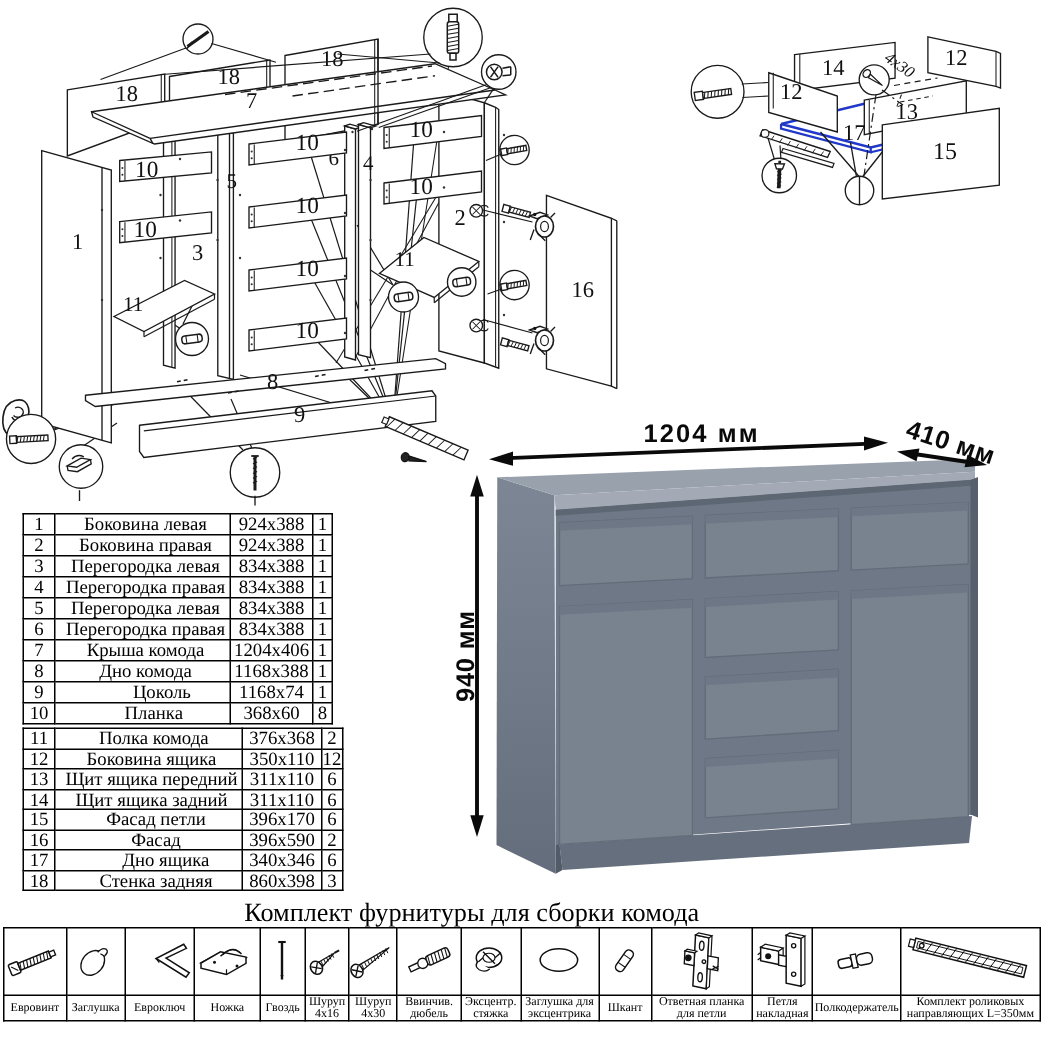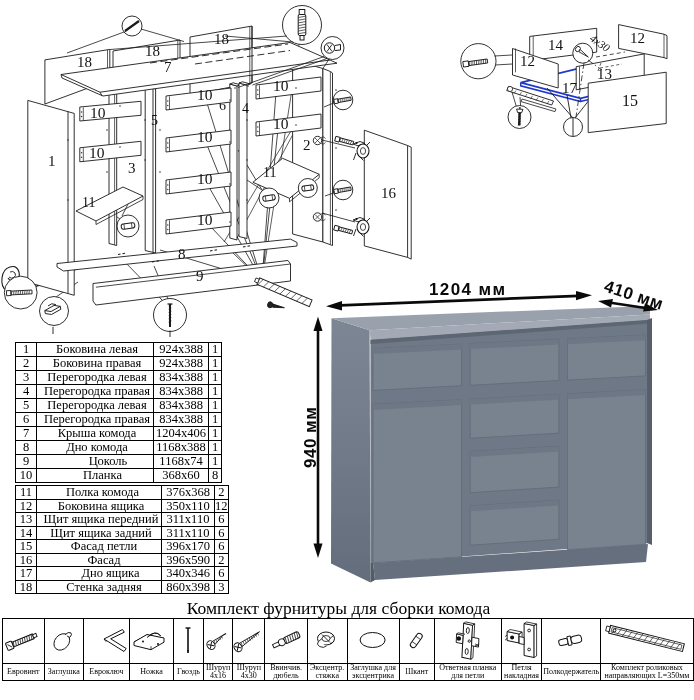--- a/index.html
+++ b/index.html
@@ -8,21 +8,21 @@
 #art{position:absolute;left:0;top:0;}
 table{border-collapse:collapse;table-layout:fixed;}
 td{border:1px solid #000;padding:0;font-family:"Liberation Serif",serif;
  white-space:nowrap;overflow:hidden;}
 .pt td{font-size:12.5px;line-height:1;}
 .pt .c{text-align:center;}
 .pt .n{padding-left:4px;text-align:center;}
 #t1{position:absolute;left:15px;top:342px;}
 #t2{position:absolute;left:15px;top:485px;}
 #title{position:absolute;left:0;top:598px;width:629px;text-align:center;
- font-size:17.5px;font-family:"Liberation Serif",serif;color:#000;margin-left:24px;}
+ font-size:17.5px;font-family:"Liberation Serif",serif;color:#000;}
 #hw{position:absolute;left:2px;top:618px;}
 #hw td{text-align:center;vertical-align:middle;}
 #hw .lab{font-size:8px;line-height:1.0;white-space:normal;}
 #hw .num{font-size:16px;line-height:1;}
 </style>
 </head>
 <body>
 <svg id="art" width="694" height="700" viewBox="0 0 694 700" fill="none" stroke="none">
 <defs>
 <linearGradient id="sideg" x1="0" y1="0" x2="0" y2="1">

